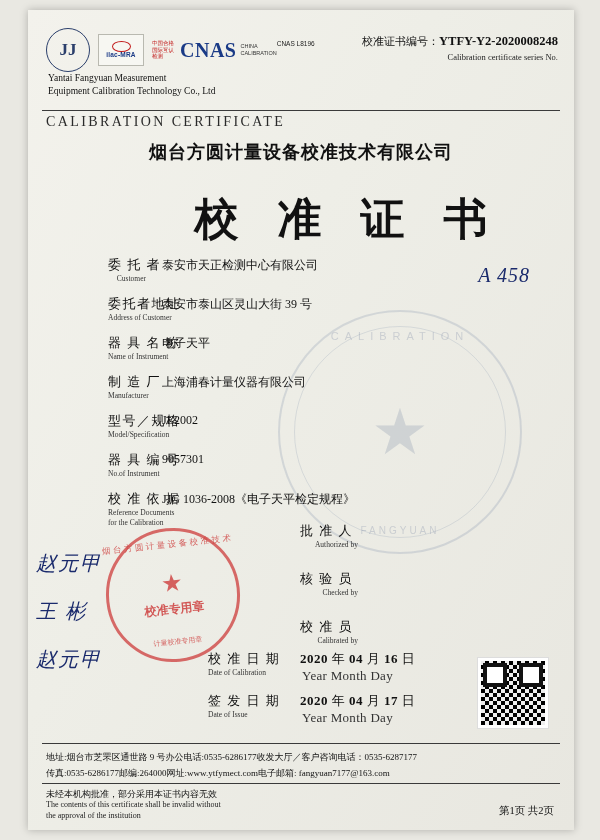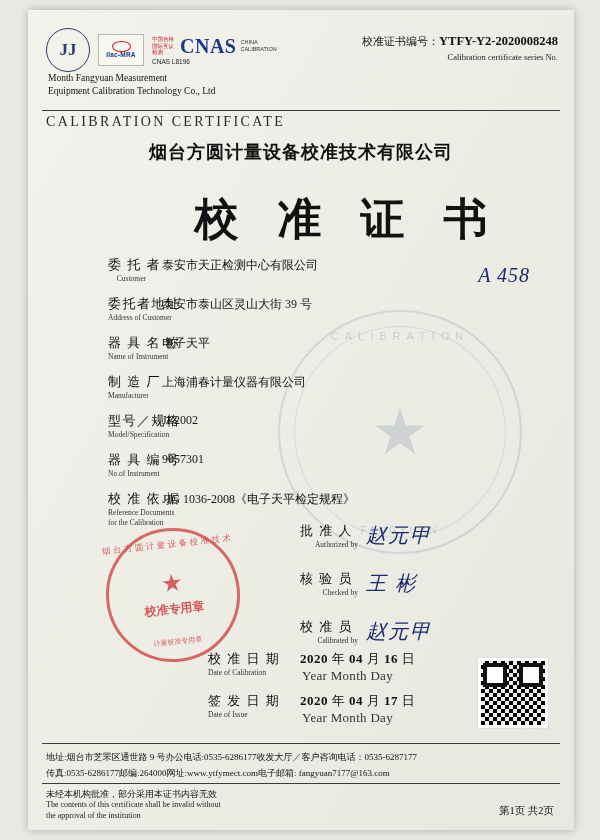--- a/index.html
+++ b/index.html
@@ -124,21 +124,21 @@
     border: 1.4px solid #c21b1b;
   }
   .ilac .ilac-txt {
     font-size: 6.5px;
     color: #1a3a86;
     font-weight: bold;
     letter-spacing: .2px;
   }
   .cnas-badge {
     display: flex;
-    flex-direction: column;
+    flex-direction: row;
     align-items: flex-start;
     line-height: 1.1;
   }
   .cnas-main {
     display: flex;
     align-items: center;
     gap: 4px;
   }
   .cnas-word {
     font-size: 20px;
@@ -301,20 +301,21 @@
     position: absolute;
     left: 0;
     top: 512px;
     width: 546px;
   }
   .sig-row {
     display: flex;
     align-items: flex-start;
     margin-bottom: 16px;
     height: 32px;
+    flex-direction: column;
   }
   .sig-label {
     width: 330px;
     padding-left: 272px;
     box-sizing: border-box;
     text-align: left;
   }
   .sig-value {
     font-size: 20px;
     color: #1a2a6c;
@@ -515,21 +516,21 @@
             <div class="cnas-right">
               <div>CHINA</div>
               <div>CALIBRATION</div>
             </div>
           </div>
           <div class="cnas-sub">CNAS L8196</div>
         </div>
       </div>
 
       <div class="company-en">
-        <div>Month  Fangyuan  Measurement</div>
+        <div>Yantai  Fangyuan  Measurement</div>
         <div>Equipment  Calibration  Technology Co., Ltd</div>
       </div>
 
       <div class="cert-no-block">
         <div class="cert-no-line">
           <span class="cert-no-label">校准证书编号：</span><span>YTFY-Y2-2020008248</span>
         </div>
         <div class="cert-no-en">Calibration certificate series No.</div>
       </div>
 

